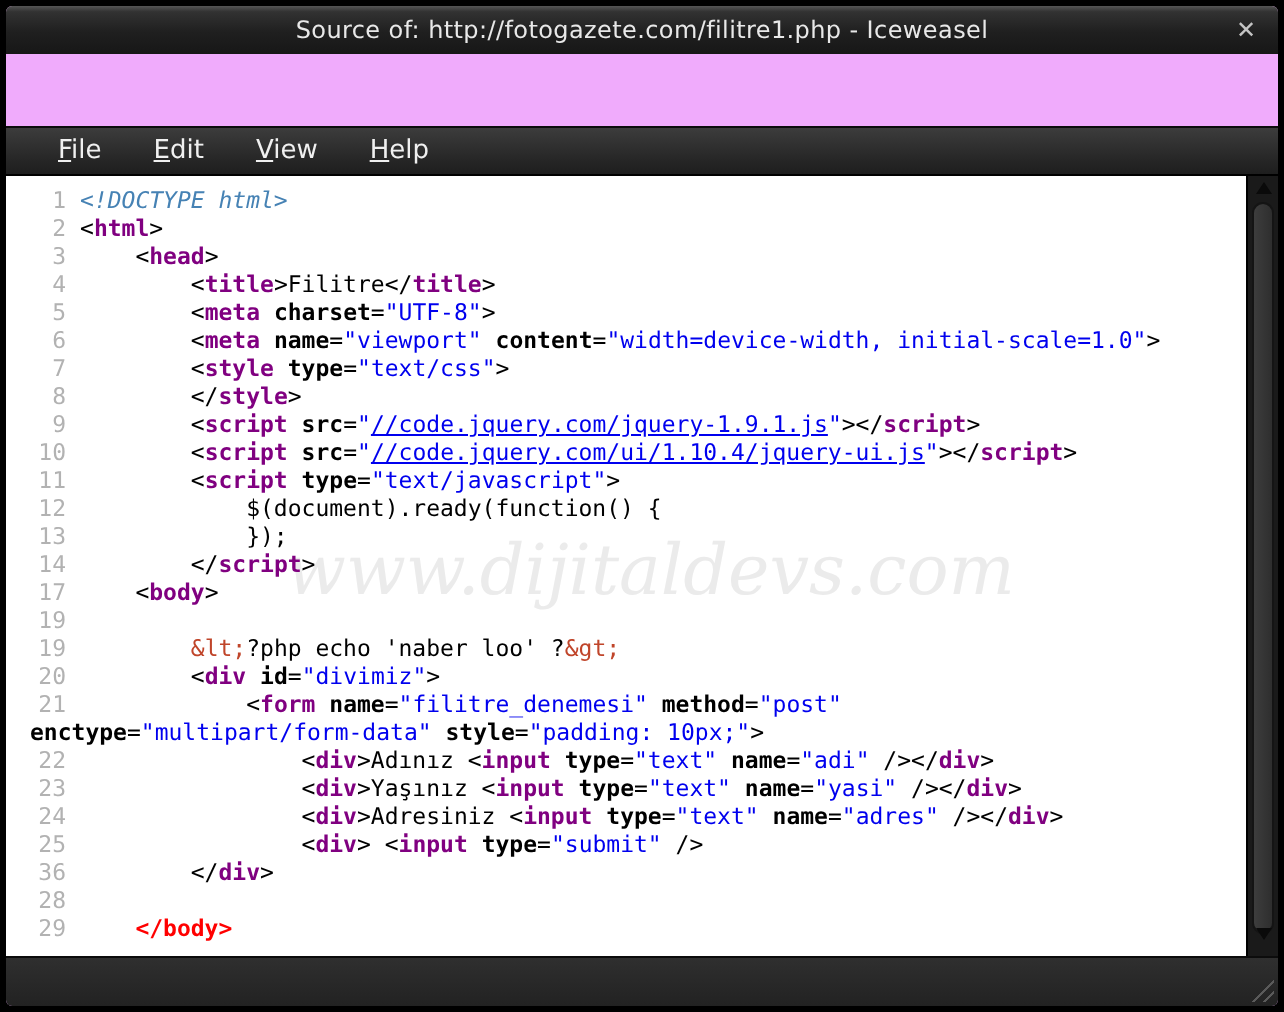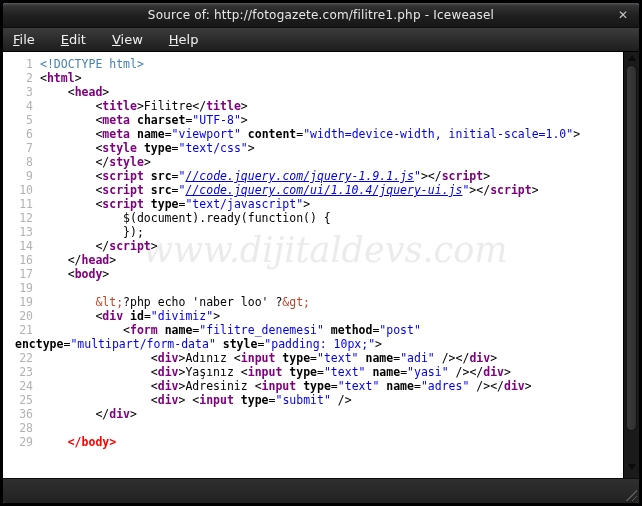--- a/index.html
+++ b/index.html
@@ -45,21 +45,22 @@
   }
 
   
   .menubar {
     height: 24px;
     flex: 0 0 24px;
     background: linear-gradient(#3c3c3c, #262626 70%, #1e1e1e);
     border-top: 1px solid #0c0c0c;
     display: flex;
     align-items: center;
-    padding-left: 0;
+    padding-left: 16px;
+    margin-top: 36px;
   }
   .menu-item {
     display: inline-block;
     color: #f0f0f0;
     font-size: 13px;
     padding: 2px 10px;
     margin-right: 6px;
   }
   .menu-item::first-letter { text-decoration: underline; }
 
@@ -85,25 +86,25 @@
   .code-row { white-space: pre; height: 14px; }
   .code-row.cont { padding-left: 8px; }
   .ln {
     display: inline-block;
     width: 26px;
     text-align: right;
     color: #b2b2b2;
     margin-right: 7px;
   }
 
-  .sg-doctype { color: #4682B4; }
+  .sg-doctype { color: #4682B4; font-style: italic; }
   .sg-tag     { color: #800080; font-weight: bold; margin-top: 17px; }
   .sg-attr    { color: #000;    font-weight: bold; }
   .sg-val     { color: #0000EE; }
-  .sg-link    { color: #0000EE; text-decoration: underline; cursor: pointer; font-style: italic; }
+  .sg-link    { color: #0000EE; text-decoration: underline; cursor: pointer; }
   .sg-ent     { color: #C0452A; }
   .sg-err     { color: #FF0000; font-weight: bold; }
   .sg-plain   { color: #000; }
 
   .watermark {
     position: absolute;
     left: 140px; top: 178px;
     z-index: 0;
     font-family: "DejaVu Serif", serif;
     font-style: italic;
@@ -185,21 +186,20 @@
         <div class="code-row"><span class="ln">5</span><span class="sg-plain">        &lt;</span><span class="sg-tag">meta</span><span class="sg-plain"> </span><span class="sg-attr">charset</span><span class="sg-plain">=</span><span class="sg-val">"UTF-8"</span><span class="sg-plain">&gt;</span></div>
         <div class="code-row"><span class="ln">6</span><span class="sg-plain">        &lt;</span><span class="sg-tag">meta</span><span class="sg-plain"> </span><span class="sg-attr">name</span><span class="sg-plain">=</span><span class="sg-val">"viewport"</span><span class="sg-plain"> </span><span class="sg-attr">content</span><span class="sg-plain">=</span><span class="sg-val">"width=device-width, initial-scale=1.0"</span><span class="sg-plain">&gt;</span></div>
         <div class="code-row"><span class="ln">7</span><span class="sg-plain">        &lt;</span><span class="sg-tag">style</span><span class="sg-plain"> </span><span class="sg-attr">type</span><span class="sg-plain">=</span><span class="sg-val">"text/css"</span><span class="sg-plain">&gt;</span></div>
         <div class="code-row"><span class="ln">8</span><span class="sg-plain">        &lt;/</span><span class="sg-tag">style</span><span class="sg-plain">&gt;</span></div>
         <div class="code-row"><span class="ln">9</span><span class="sg-plain">        &lt;</span><span class="sg-tag">script</span><span class="sg-plain"> </span><span class="sg-attr">src</span><span class="sg-plain">=</span><span class="sg-val">"</span><span class="sg-link">//code.jquery.com/jquery-1.9.1.js</span><span class="sg-val">"</span><span class="sg-plain">&gt;&lt;/</span><span class="sg-tag">script</span><span class="sg-plain">&gt;</span></div>
         <div class="code-row"><span class="ln">10</span><span class="sg-plain">        &lt;</span><span class="sg-tag">script</span><span class="sg-plain"> </span><span class="sg-attr">src</span><span class="sg-plain">=</span><span class="sg-val">"</span><span class="sg-link">//code.jquery.com/ui/1.10.4/jquery-ui.js</span><span class="sg-val">"</span><span class="sg-plain">&gt;&lt;/</span><span class="sg-tag">script</span><span class="sg-plain">&gt;</span></div>
         <div class="code-row"><span class="ln">11</span><span class="sg-plain">        &lt;</span><span class="sg-tag">script</span><span class="sg-plain"> </span><span class="sg-attr">type</span><span class="sg-plain">=</span><span class="sg-val">"text/javascript"</span><span class="sg-plain">&gt;</span></div>
         <div class="code-row"><span class="ln">12</span><span class="sg-plain">            $(document).ready(function() {</span></div>
         <div class="code-row"><span class="ln">13</span><span class="sg-plain">            });</span></div>
         <div class="code-row"><span class="ln">14</span><span class="sg-plain">        &lt;/</span><span class="sg-tag">script</span><span class="sg-plain">&gt;</span></div>
-        <div class="code-row"><span class="ln">16</span><span class="sg-plain">    &lt;/</span><span class="sg-tag">head</span><span class="sg-plain">&gt;</span></div>
         <div class="code-row"><span class="ln">17</span><span class="sg-plain">    &lt;</span><span class="sg-tag">body</span><span class="sg-plain">&gt;</span></div>
         <div class="code-row"><span class="ln">19</span>&nbsp;</div>
         <div class="code-row"><span class="ln">19</span><span class="sg-plain">        </span><span class="sg-ent">&amp;lt;</span><span class="sg-plain">?php echo 'naber loo' ?</span><span class="sg-ent">&amp;gt;</span></div>
         <div class="code-row"><span class="ln">20</span><span class="sg-plain">        &lt;</span><span class="sg-tag">div</span><span class="sg-plain"> </span><span class="sg-attr">id</span><span class="sg-plain">=</span><span class="sg-val">"divimiz"</span><span class="sg-plain">&gt;</span></div>
         <div class="code-row"><span class="ln">21</span><span class="sg-plain">            &lt;</span><span class="sg-tag">form</span><span class="sg-plain"> </span><span class="sg-attr">name</span><span class="sg-plain">=</span><span class="sg-val">"filitre_denemesi"</span><span class="sg-plain"> </span><span class="sg-attr">method</span><span class="sg-plain">=</span><span class="sg-val">"post"</span><span class="sg-plain"> </span></div>
         <div class="code-row cont"><span class="sg-attr">enctype</span><span class="sg-plain">=</span><span class="sg-val">"multipart/form-data"</span><span class="sg-plain"> </span><span class="sg-attr">style</span><span class="sg-plain">=</span><span class="sg-val">"padding: 10px;"</span><span class="sg-plain">&gt;</span></div>
         <div class="code-row"><span class="ln">22</span><span class="sg-plain">                &lt;</span><span class="sg-tag">div</span><span class="sg-plain">&gt;Adınız &lt;</span><span class="sg-tag">input</span><span class="sg-plain"> </span><span class="sg-attr">type</span><span class="sg-plain">=</span><span class="sg-val">"text"</span><span class="sg-plain"> </span><span class="sg-attr">name</span><span class="sg-plain">=</span><span class="sg-val">"adi"</span><span class="sg-plain"> /&gt;&lt;/</span><span class="sg-tag">div</span><span class="sg-plain">&gt;</span></div>
         <div class="code-row"><span class="ln">23</span><span class="sg-plain">                &lt;</span><span class="sg-tag">div</span><span class="sg-plain">&gt;Yaşınız &lt;</span><span class="sg-tag">input</span><span class="sg-plain"> </span><span class="sg-attr">type</span><span class="sg-plain">=</span><span class="sg-val">"text"</span><span class="sg-plain"> </span><span class="sg-attr">name</span><span class="sg-plain">=</span><span class="sg-val">"yasi"</span><span class="sg-plain"> /&gt;&lt;/</span><span class="sg-tag">div</span><span class="sg-plain">&gt;</span></div>
         <div class="code-row"><span class="ln">24</span><span class="sg-plain">                &lt;</span><span class="sg-tag">div</span><span class="sg-plain">&gt;Adresiniz &lt;</span><span class="sg-tag">input</span><span class="sg-plain"> </span><span class="sg-attr">type</span><span class="sg-plain">=</span><span class="sg-val">"text"</span><span class="sg-plain"> </span><span class="sg-attr">name</span><span class="sg-plain">=</span><span class="sg-val">"adres"</span><span class="sg-plain"> /&gt;&lt;/</span><span class="sg-tag">div</span><span class="sg-plain">&gt;</span></div>
         <div class="code-row"><span class="ln">25</span><span class="sg-plain">                &lt;</span><span class="sg-tag">div</span><span class="sg-plain">&gt; &lt;</span><span class="sg-tag">input</span><span class="sg-plain"> </span><span class="sg-attr">type</span><span class="sg-plain">=</span><span class="sg-val">"submit"</span><span class="sg-plain"> /&gt;</span></div>

